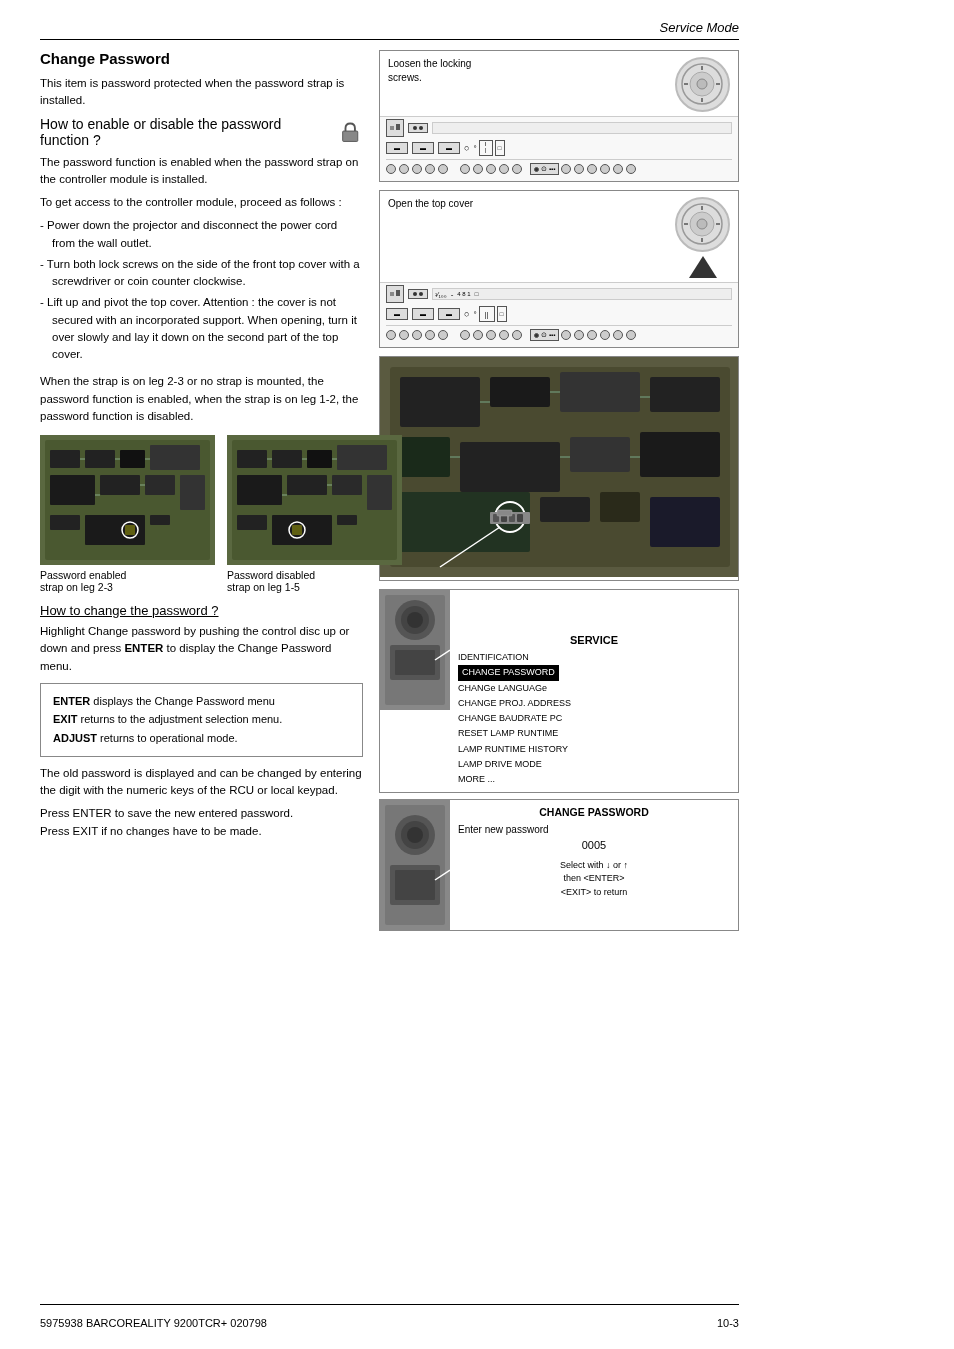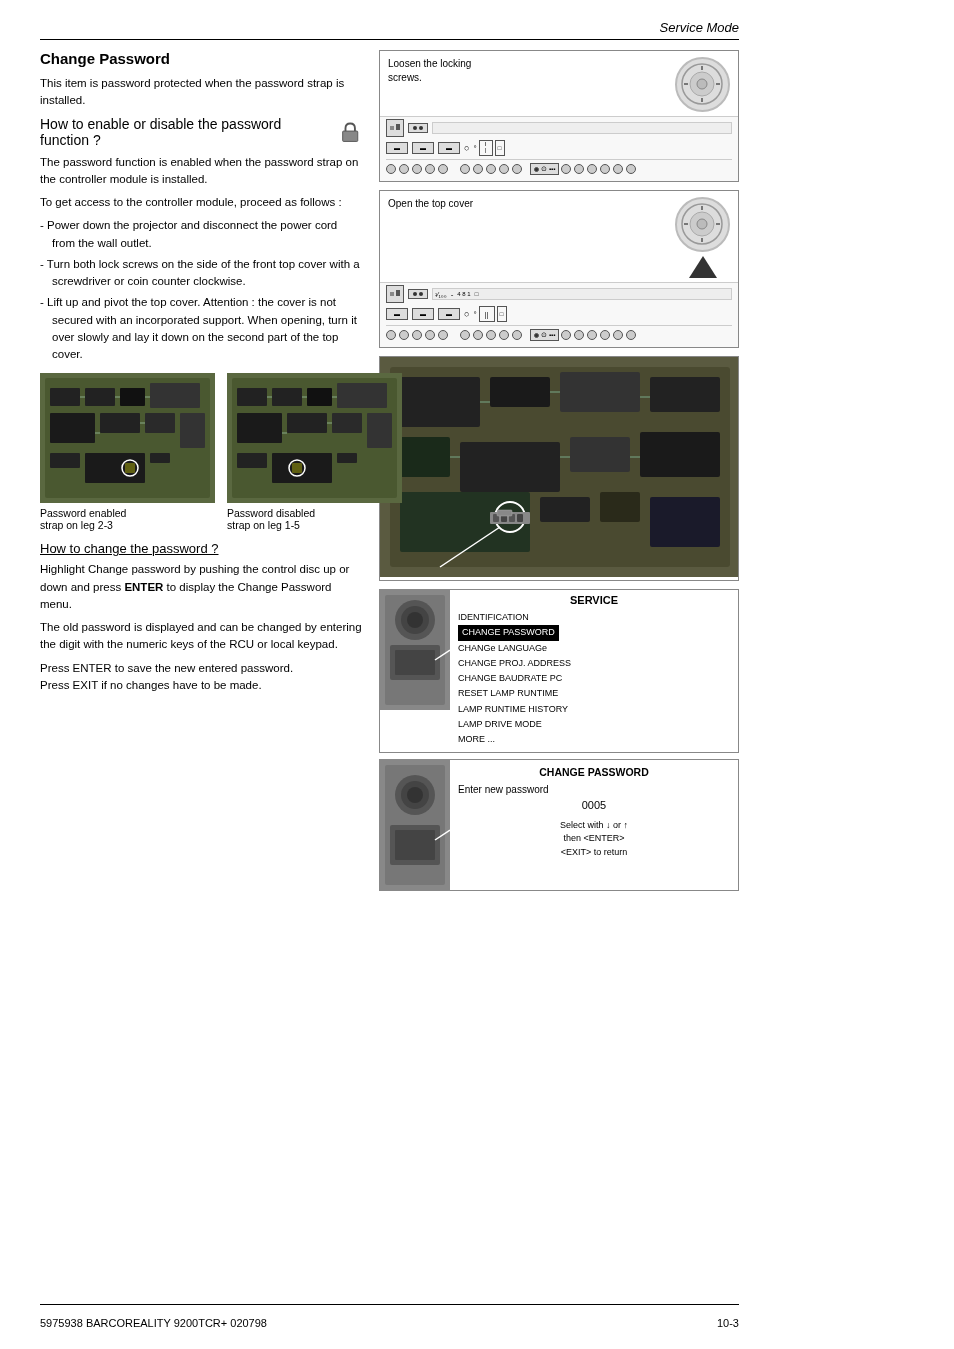--- a/index.html
+++ b/index.html
@@ -94,20 +94,21 @@
     .board-photo-inner {
       width: 100%;
       height: 100%;
       background: linear-gradient(135deg, #555 0%, #777 30%, #444 60%, #666 100%);
     }
     .service-menu-title {
       text-align: center;
       font-weight: bold;
       font-size: 11px;
       margin-bottom: 4px;
+      margin-top: 40px;
     }
     .info-box {
       border: 1px solid #888;
       padding: 8px 12px;
       margin: 8px 0;
       font-size: 11px;
       line-height: 1.7;
     }
     .page-footer {
       position: absolute;
@@ -267,20 +268,21 @@
       <p>The password function is enabled when the password strap on the controller module is installed.</p>
 
       <p>To get access to the controller module, proceed as follows :</p>
 
       <ul class="bullet-list">
         <li>Power down the projector and disconnect the power cord from the wall outlet.</li>
         <li>Turn both lock screws on the side of the front top cover with a screwdriver or coin counter clockwise.</li>
         <li>Lift up and pivot the top cover.  Attention : the cover is not secured with an incorporated support.  When opening, turn it over slowly and lay it down on the second part of the top cover.</li>
       </ul>
 
+      <p style="margin-top:10px;">When the strap is on leg 2-3 or no strap is mounted, the password function is enabled, when the strap is on leg 1-2, the password function is disabled.</p>
 
       <div class="photo-grid">
         <div class="photo-item">
           <div class="board-photo">
             <div class="board-photo-inner">
               <svg width="175" height="130" viewBox="0 0 175 130">
                 <rect width="175" height="130" fill="#5a6840"></rect>
                 <rect x="5" y="5" width="165" height="120" fill="#4a5830" rx="2"></rect>
 
                 <rect x="10" y="15" width="30" height="18" fill="#222" rx="1"></rect>
@@ -345,20 +347,25 @@
           </div>
         </div>
       </div>
 
       <h3 class="how-to">How to change the password ?</h3>
 
       <p>
         Highlight Change password by pushing the control disc up or down and press <span class="key-word">ENTER</span> to display the Change Password menu.
       </p>
 
+      <div class="info-box">
+        <div><span class="key-word">ENTER</span> displays the Change Password menu</div>
+        <div><span class="key-word">EXIT</span> returns to the adjustment selection menu.</div>
+        <div><span class="key-word">ADJUST</span> returns to operational mode.</div>
+      </div>
 
       <p>The old password is displayed and can be changed by entering the digit with the numeric keys of the RCU or local keypad.</p>
 
       <p>
         Press ENTER to save the new entered password.<br>
         Press EXIT if no changes have to be made.
       </p>
 
     </div>
 

